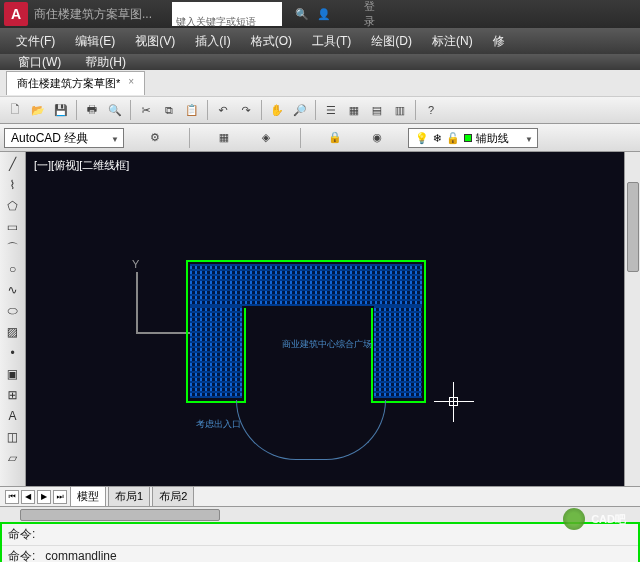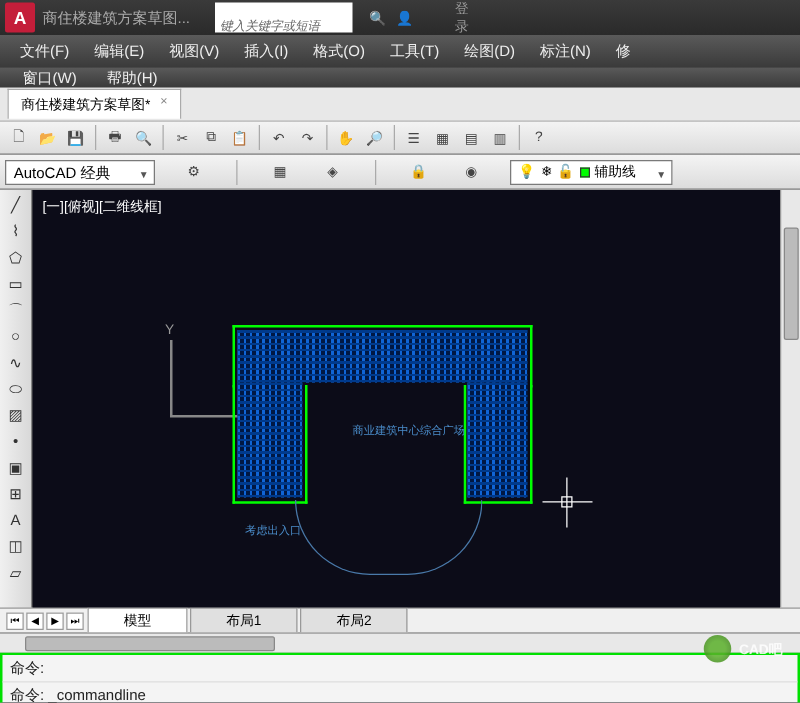--- a/index.html
+++ b/index.html
@@ -1,20 +1,20 @@
 <!DOCTYPE html>
 <html><head>
 <meta charset="utf-8">
 <style>
 *{margin:0;padding:0;box-sizing:border-box;font-family:"Microsoft YaHei",SimSun,sans-serif;font-size:11px;user-select:none}
 body{width:640px;height:562px;overflow:hidden;background:#2c2c2c;position:relative}
 .titlebar{height:28px;background:linear-gradient(#3a3a3a,#2a2a2a);display:flex;align-items:center;padding:0 4px;color:#ccc}
 .app-icon{width:24px;height:24px;background:#c41e3a;color:#fff;display:flex;align-items:center;justify-content:center;font-weight:bold;font-size:14px;border-radius:2px;margin-right:6px}
 .title-txt{color:#aaa;font-size:12px;flex:0 0 auto;margin-right:20px}
-.search-box{background:#fff;height:18px;width:110px;padding:12px 4px;color:#666;font-style:italic;font-size:10px;line-height:16px}
+.search-box{background:#fff;height:18px;width:110px;padding:12px 4px;color:#666;font-size:10px;line-height:16px}
 .title-icons{display:flex;gap:6px;margin-left:12px;color:#999}
 .title-icons span{width:16px;height:16px;display:inline-flex;align-items:center;justify-content:center}
 .login-txt{color:#999;margin-left:26px}
 .menubar{height:26px;background:linear-gradient(#5a5a5a,#3a3a3a);display:flex;align-items:center;padding:0 8px;gap:4px}
 .menubar span{color:#eee;padding:3px 8px;font-size:12px;cursor:pointer}
 .menu2{height:16px;background:linear-gradient(#5a5a5a,#3a3a3a);display:flex;align-items:center;padding:0 8px;gap:4px}
 .menu2 span{color:#eee;padding:3px 10px;font-size:12px}
 .doc-tab{height:26px;background:#e8e8e8;display:flex;align-items:center;padding:0 6px}
 .tab-active{background:#fff;padding:4px 10px;border:1px solid #aaa;border-bottom:none;font-size:12px;display:flex;align-items:flex-start;gap:4px}
 .tab-close{color:#888;font-size:10px;margin-left:4px}
@@ -48,21 +48,21 @@
 .arc{position:absolute;top:140px;left:50px;width:150px;height:60px;border:1px solid #4a7aaa;border-top:none;border-radius:0 0 80px 80px}
 .cursor{position:absolute;top:230px;right:150px;width:40px;height:40px;pointer-events:none}
 .cursor::before{content:"";position:absolute;left:19px;top:0;width:1px;height:40px;background:#fff}
 .cursor::after{content:"";position:absolute;top:19px;left:0;width:40px;height:1px;background:#fff}
 .cursor-box{position:absolute;top:15px;left:15px;width:9px;height:9px;border:1px solid #fff}
 .anno{position:absolute;color:#4a8cc9;font-size:9px}
 .scrollbar-v{width:16px;background:#e8e8e8;border-left:1px solid #999;position:relative}
 .sb-thumb{position:absolute;left:2px;width:12px;background:#bbb;border:1px solid #888;border-radius:2px}
 .layout-tabs{height:20px;background:#f0f0f0;border-top:1px solid #999;display:flex;align-items:center;padding:0 4px}
 .nav-btn{width:14px;height:14px;border:1px solid #999;background:#fff;margin:0 1px;display:inline-flex;align-items:center;justify-content:center;font-size:8px;cursor:pointer}
-.lot-tab{padding:2px 28px;border:1px solid #999;background:#e0e0e0;font-size:11px;cursor:pointer;margin-left:2px}
+.lot-tab{padding:2px 6px;border:1px solid #999;background:#e0e0e0;font-size:11px;cursor:pointer;margin-left:2px}
 .lot-tab.act{background:#fff}
 .scroll-h{height:16px;background:#e8e8e8;border-top:1px solid #999;position:relative}
 .cmd-area{border:2px solid #00e000;background:#f4f4f4}
 .cmd-line{padding:2px 6px;font-size:12px;color:#222;border-bottom:1px solid #ddd}
 .watermark{position:absolute;bottom:32px;right:14px;color:#fff;font-size:14px;font-weight:bold;display:flex;align-items:center;gap:6px;opacity:.85}
 .wm-icon{width:22px;height:22px;background:radial-gradient(circle,#5ab02a 40%,#3a7a1a 100%);border-radius:50%}
 </style>
 </head>
 <body>
 

